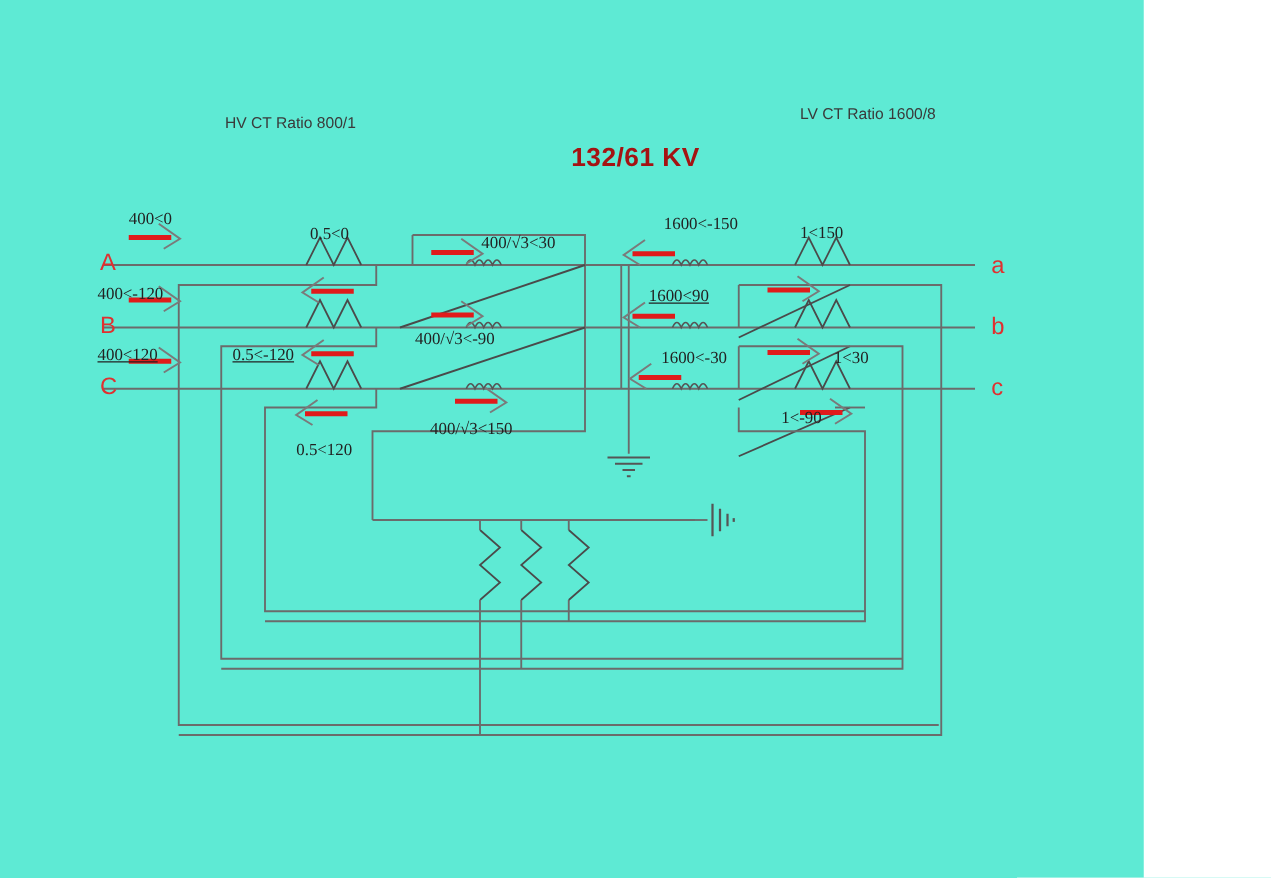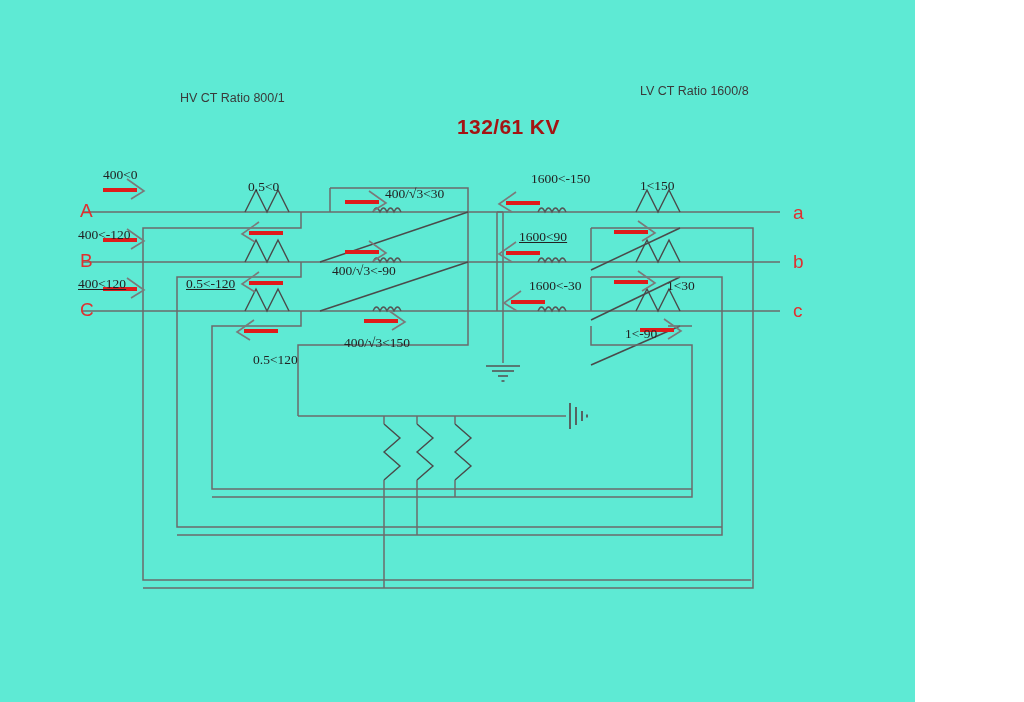--- a/index.html
+++ b/index.html
@@ -293,21 +293,21 @@
   <div class="lbl lbl-term" style="left:793px; top:203px;">a</div>
   <div class="lbl lbl-term" style="left:793px; top:252px;">b</div>
   <div class="lbl lbl-term" style="left:793px; top:301px;">c</div>
 
   <div class="lbl" style="left:103px; top:168px;text-align:center;">400&lt;0</div>
   <div class="lbl" style="left:78px; top:228px;">400&lt;-120</div>
   <div class="lbl" style="left:78px; top:277px;text-decoration:underline;">400&lt;120</div>
 
   <div class="lbl" style="left:248px; top:180px;">0.5&lt;0</div>
   <div class="lbl" style="left:186px; top:277px;text-decoration:underline;">0.5&lt;-120</div>
-  <div class="lbl" style="left:237px; top:353px;margin-left:16px;">0.5&lt;120</div>
+  <div class="lbl" style="left:237px; top:353px;">0.5&lt;120</div>
 
   <div class="lbl" style="left:385px; top:187px;">400/√3&lt;30</div>
   <div class="lbl" style="left:332px; top:264px;font-family:Liberation Serif, serif;">400/√3&lt;-90</div>
   <div class="lbl" style="left:344px; top:336px;">400/√3&lt;150</div>
 
   <div class="lbl" style="left:531px; top:172px;">1600&lt;-150</div>
   <div class="lbl" style="left:519px; top:230px;text-decoration:underline;">1600&lt;90</div>
   <div class="lbl" style="left:529px; top:279px;">1600&lt;-30</div>
 
   <div class="lbl" style="left:640px; top:179px;text-align:center;">1&lt;150</div>

